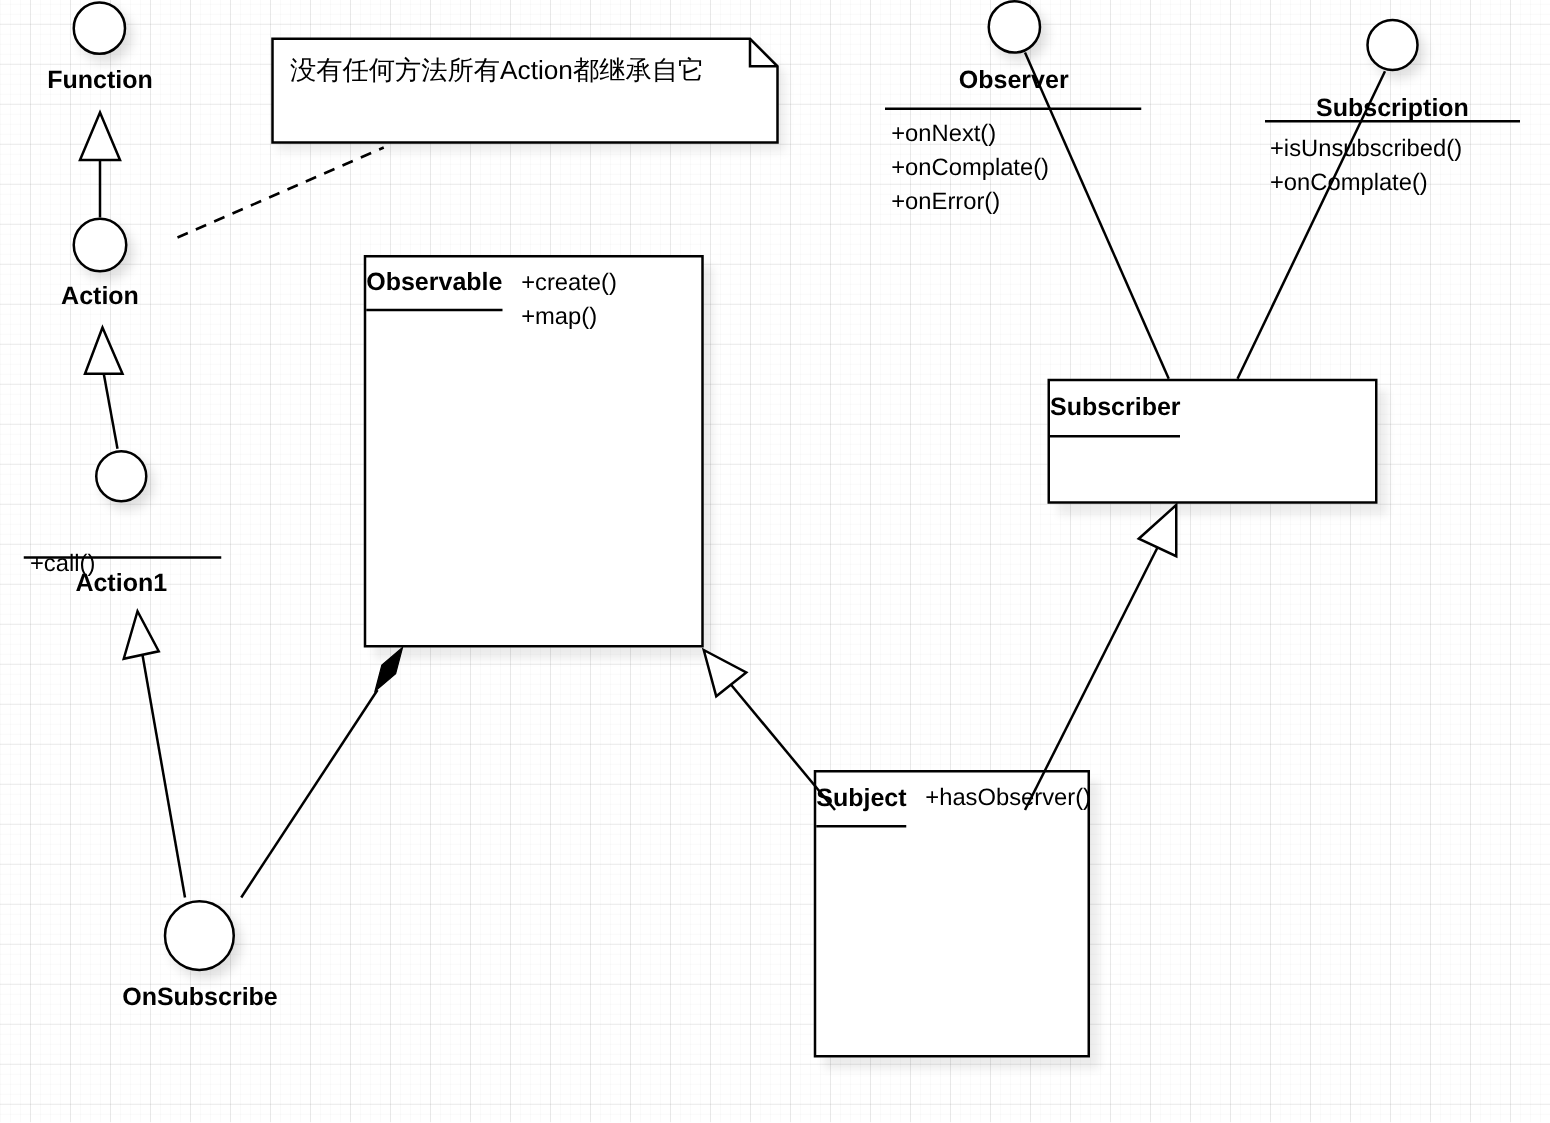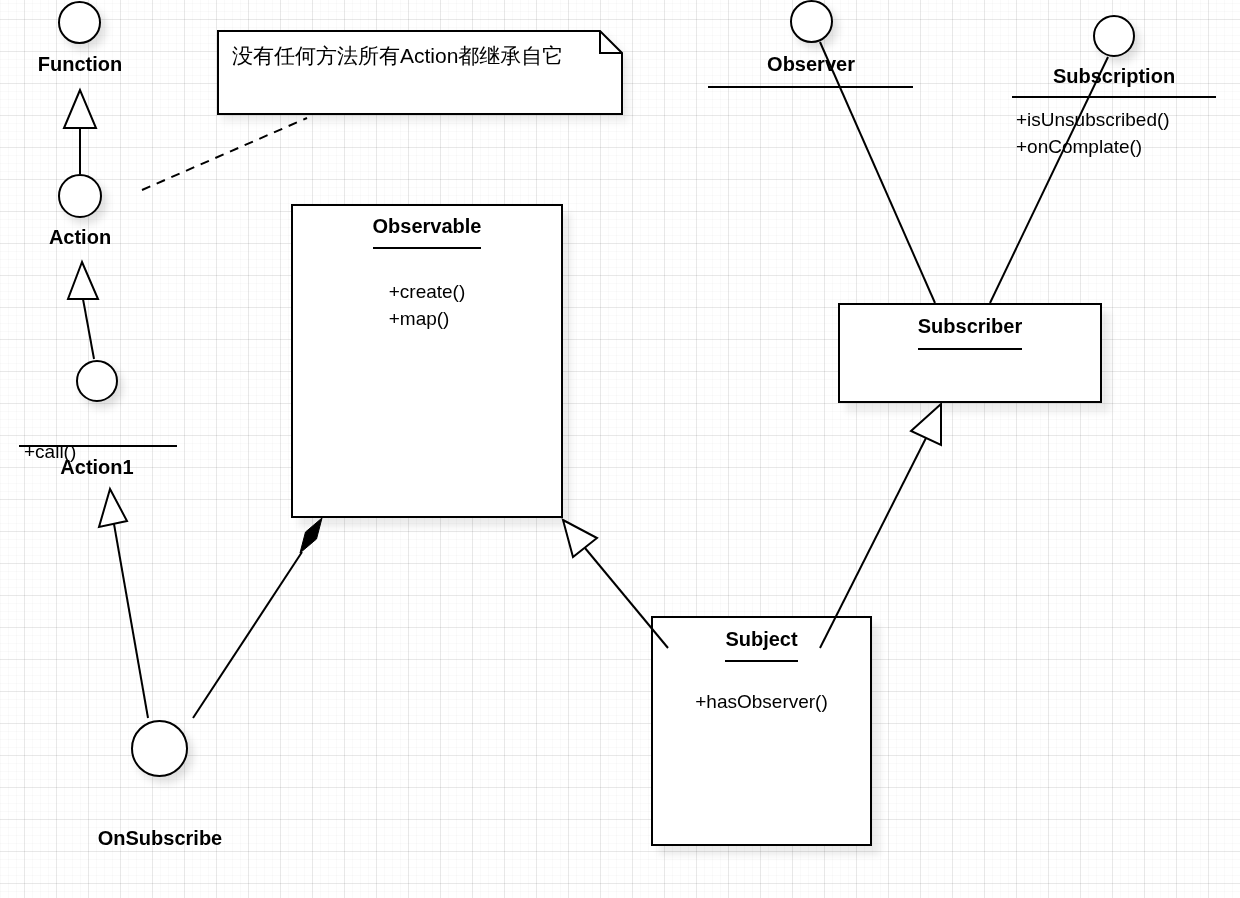--- a/index.html
+++ b/index.html
@@ -31,21 +31,21 @@
   }
   .iface-label {
     position:absolute; font-weight:bold; font-size:20px; text-align:center; white-space:nowrap;
   }
   .iface-sep { position:absolute; height:2px; background:#000; }
   .m { font-size:19px; line-height:27px; white-space:nowrap; }
   .iface-methods { position:absolute; }
 
   .uml-class {
     position:absolute; box-sizing:border-box; border:2px solid #000; background:#fff;
-    display:flex; flex-direction:column; box-shadow:8px 9px 7px rgba(0,0,0,0.08);align-items:center;
+    display:flex; flex-direction:row; box-shadow:8px 9px 7px rgba(0,0,0,0.08);
   }
   .uml-class .title {
     border-bottom:2px solid #000; display:flex; align-items:center; justify-content:center;
     font-weight:bold; font-size:20px; flex:0 0 auto;
   }
   .uml-class .attrs { border-bottom:2px solid #000; flex:0 0 auto; }
   .uml-class .methods { flex:1 1 auto; padding:7px 15px; }
 
   .note-text { position:absolute; font-size:21px; white-space:nowrap; }
 </style>
@@ -72,28 +72,33 @@
     <div class="iface-label" style="left:10px; top:226px; width:140px;">Action</div>
 
     <div class="iface-circle" style="left:76px; top:360px; width:42px; height:42px;"></div>
     <div class="iface-label" style="left:27px; top:416px; width:140px;margin-top:40px;">Action1</div>
     <div class="iface-sep" style="left:19px; top:445px; width:158px;"></div>
     <div class="iface-methods" style="left:24px; top:438px;">
       <div class="m">+call()</div>
     </div>
 
     <div class="iface-circle" style="left:131px; top:720px; width:57px; height:57px;"></div>
-    <div class="iface-label" style="left:80px; top:787px; width:160px;margin-top:40px;">OnSubscribe</div>
+    <div class="iface-label" style="left:80px; top:787px; width:160px;">OnSubscribe</div>
 
     <div class="iface-circle" style="left:790px; top:0px; width:43px; height:43px;"></div>
     <div class="iface-label" style="left:711px; top:53px; width:200px;">Observer</div>
     <div class="iface-sep" style="left:708px; top:86px; width:205px;"></div>
+    <div class="iface-methods" style="left:713px; top:94px;">
+      <div class="m">+onNext()</div>
+      <div class="m">+onComplate()</div>
+      <div class="m">+onError()</div>
+    </div>
 
     <div class="iface-circle" style="left:1093px; top:15px; width:42px; height:42px;"></div>
-    <div class="iface-label" style="left:1014px; top:65px; width:200px;">Subscription</div>
+    <div class="iface-label" style="left:1014px; top:76px; width:200px;">Subscription</div>
     <div class="iface-sep" style="left:1012px; top:96px; width:204px;"></div>
     <div class="iface-methods" style="left:1016px; top:106px;">
       <div class="m">+isUnsubscribed()</div>
       <div class="m">+onComplate()</div>
     </div>
 
     <div class="uml-class" style="left:291px; top:204px; width:272px; height:314px;">
       <div class="title" style="height:41px;">Observable</div>
       <div class="attrs" style="height:20px;"></div>
       <div class="methods">

